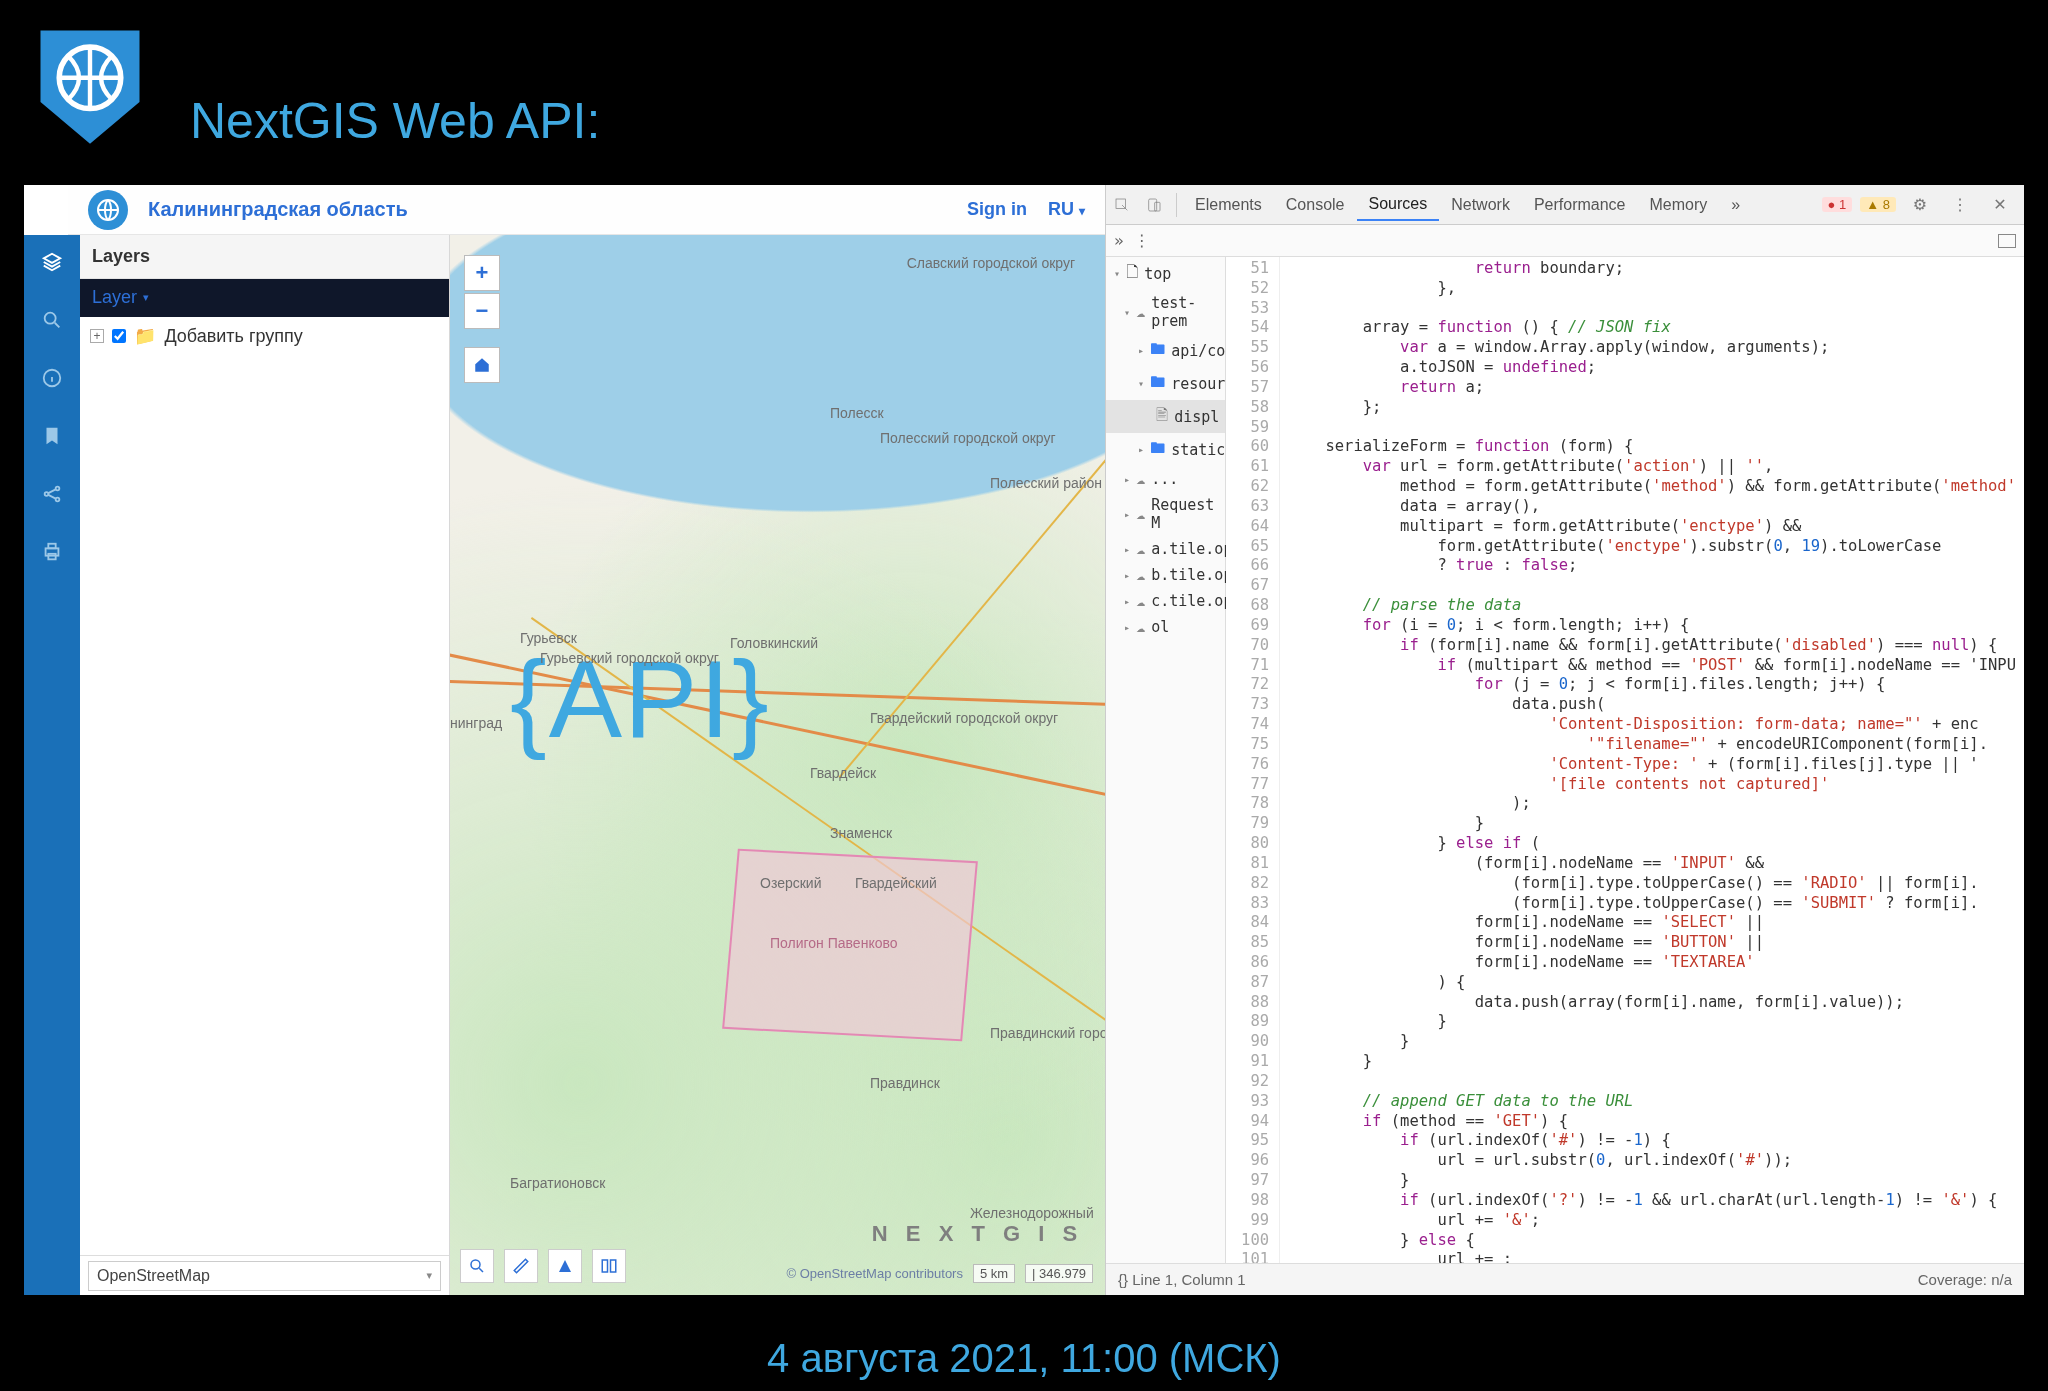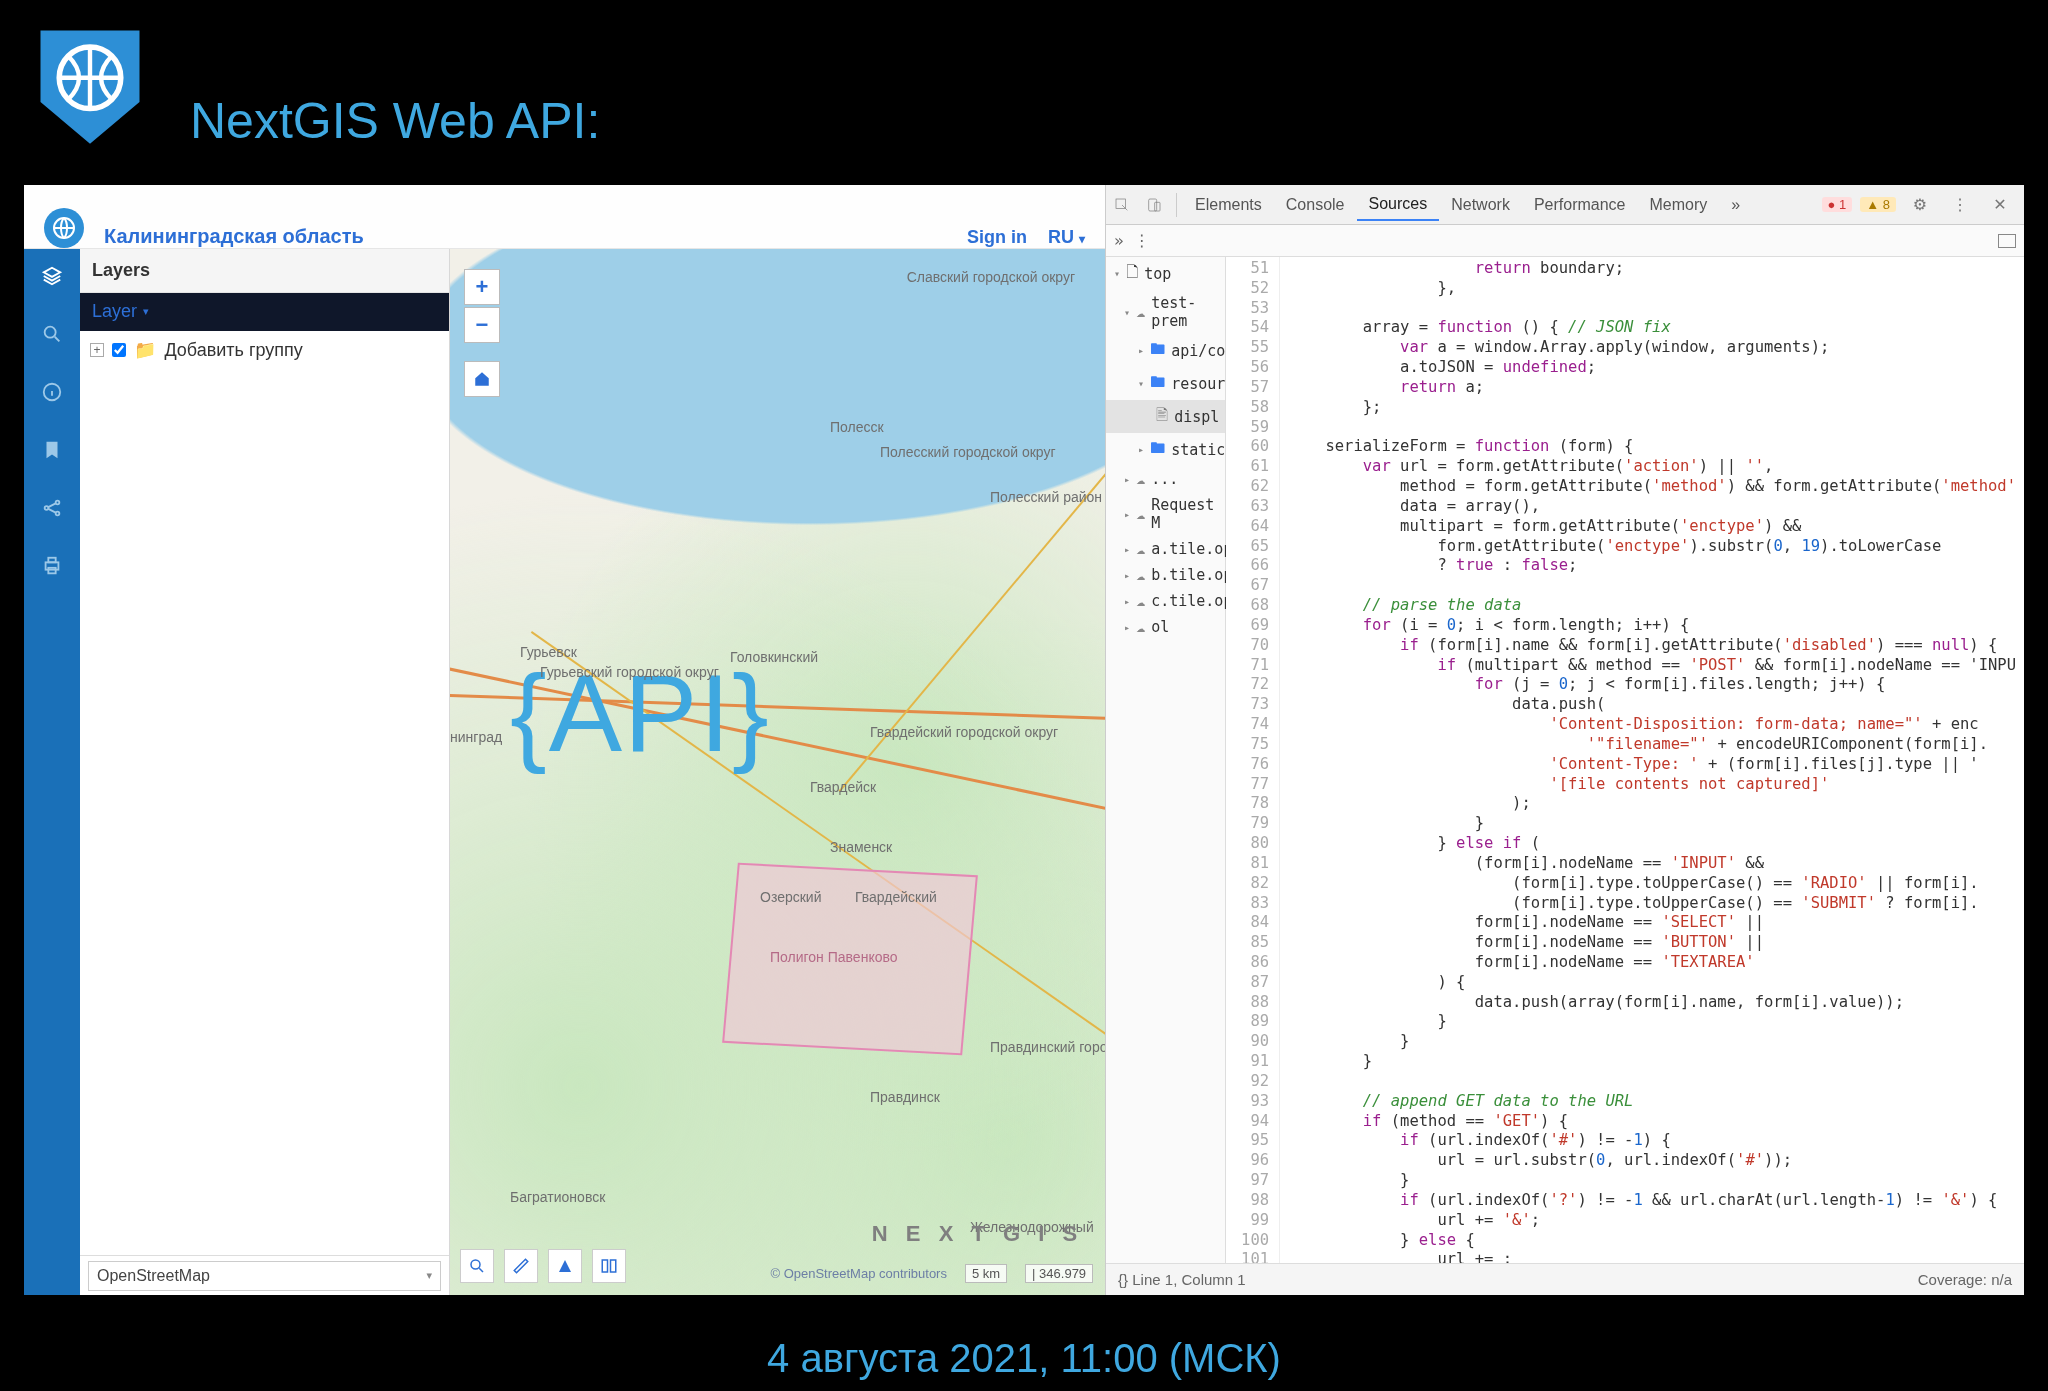--- a/index.html
+++ b/index.html
@@ -64,26 +64,27 @@
 
 .webgis {
   width: 1238px;
   display: flex;
   flex-direction: column;
   border-right: 1px solid #ccc;
 }
 
 
 .webgis-top {
-  height: 64px;
-  display: flex;
-  align-items: flex-end;
+  height: 50px;
+  display: flex;
+  align-items: center;
   padding: 0 20px;
   background: #fefefe;
   border-bottom: 1px solid #e6e6e6;
+  margin-left: 44px;
 }
 .webgis-globe {
   width: 40px; height: 40px;
   background: #2d8fd6;
   border-radius: 50%;
   display: flex;
   align-items: center;
   justify-content: center;
   margin-right: 20px;
 }
@@ -261,21 +262,21 @@
   letter-spacing: 6px;
   font-weight: 600;
 }
 .map-attrib {
   position: absolute;
   right: 12px; bottom: 12px;
   font-size: 13px;
   color: #6c7ea5;
   display: flex;
   align-items: center;
-  gap: 18px;
+  gap: 10px;
   justify-content: flex-end;
 }
 .map-attrib .seg {
   border: 1px solid #bbb;
   background: rgba(255,255,255,.8);
   padding: 1px 6px;
   color: #555;
 }
 .map-label {
   position:absolute;

